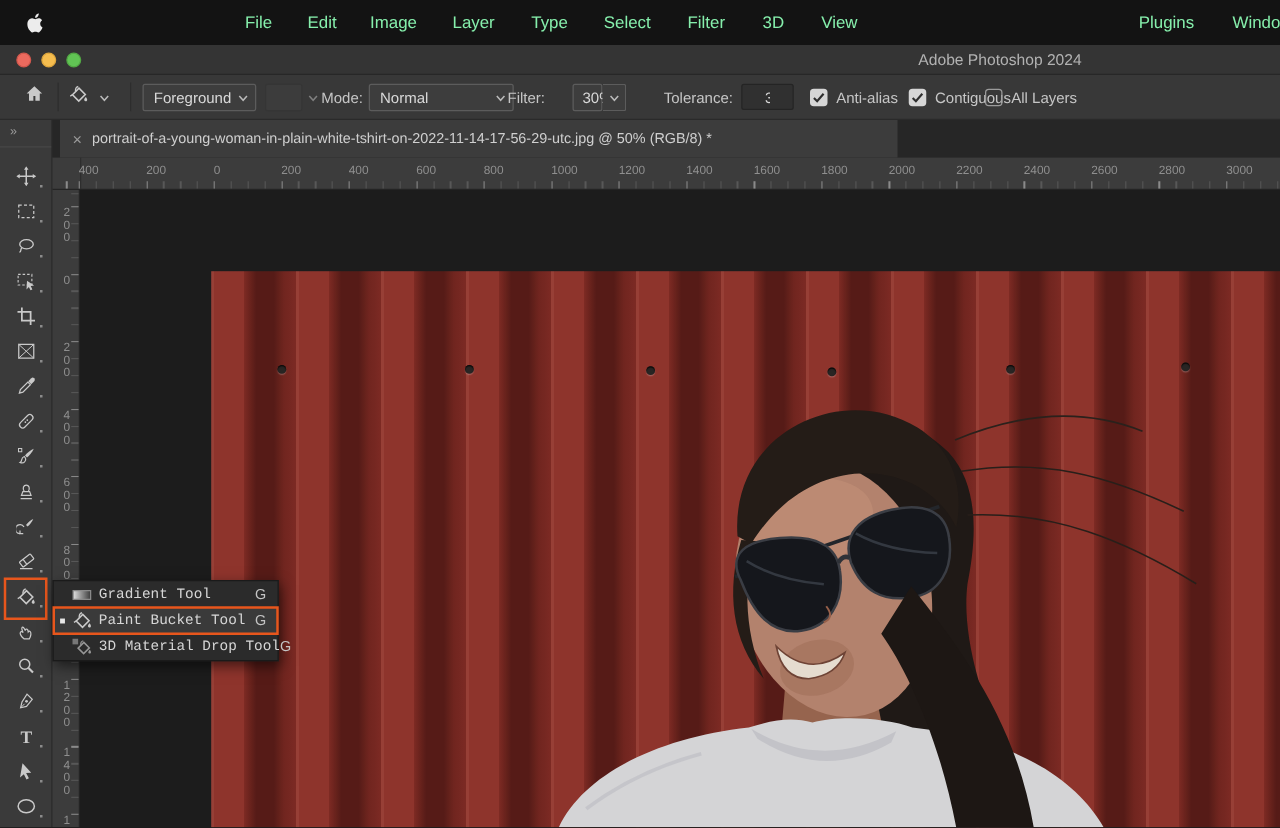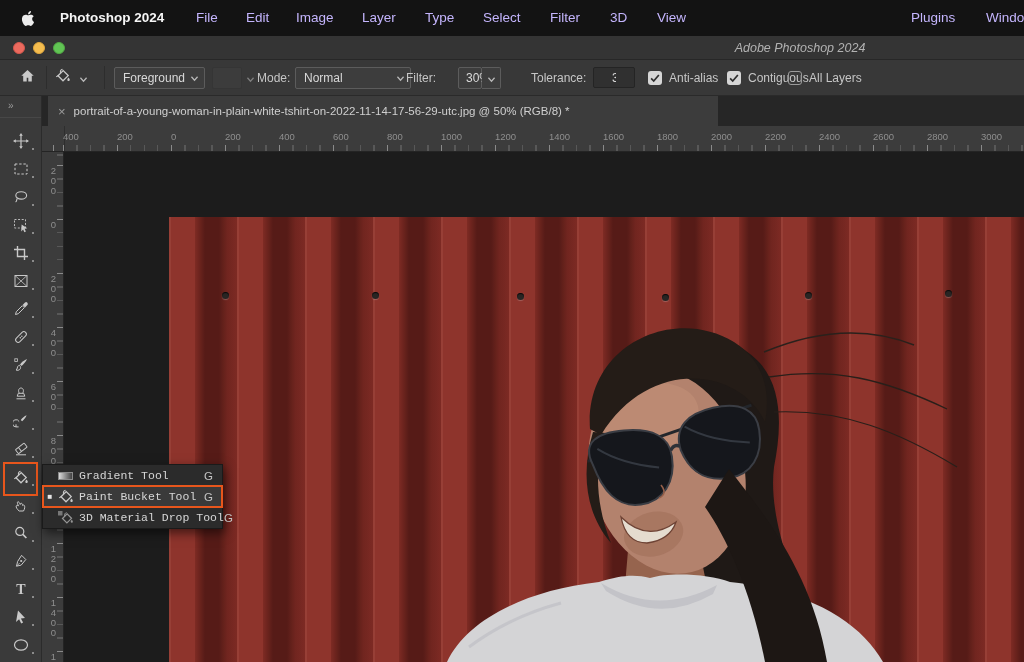--- a/index.html
+++ b/index.html
@@ -3,28 +3,28 @@
 <meta charset="utf-8">
 <style>
   * { margin:0; padding:0; box-sizing:border-box; }
   html,body { width:1024px; height:662px; overflow:hidden; background:#1d1d1d;
               font-family:"Liberation Sans", sans-serif; }
   .app { position:relative; width:1024px; height:662px; overflow:hidden; background:#1d1d1d; }
 
   
   .menubar { position:absolute; top:0; left:0; width:1024px; height:36px; background:#131313;
              overflow:hidden; }
-  .menubar .mitem { position:absolute; top:0; height:36px; line-height:36px; color:#c4b5fd;
+  .menubar .mitem { position:absolute; top:0; height:36px; line-height:36px; color:#86efac;
                     font-size:13.5px; white-space:nowrap; cursor:default; }
   .menubar .appname { font-weight:bold; color:#f5f5f5; }
   .apple-wrap { position:absolute; left:20px; top:10px; width:16px; height:17px; }
 
   
   .titlebar { position:absolute; top:36px; left:0; width:1024px; height:24px; background:#343434;
-              border-bottom:1px solid #272727;font-style:italic; }
+              border-bottom:1px solid #272727; }
   .tl { position:absolute; top:6px; width:12px; height:12px; border-radius:50%; }
   .tl.red { left:13px; background:#ec6a5e; border:1px solid #d3584d;}
   .tl.yellow { left:33px; background:#f5bd4f; border:1px solid #dfa73d;}
   .tl.green { left:53px; background:#61c454; border:1px solid #52a844;}
   .wintitle { position:absolute; left:800px; top:0; transform:translateX(-50%); height:24px;
               line-height:24px; color:#b2b2b2; font-size:12.5px; white-space:nowrap; }
 
   
   .optionsbar { position:absolute; top:60px; left:0; width:1024px; height:36px; background:#383838;
                 border-bottom:1px solid #2a2a2a; }
@@ -121,21 +121,20 @@
 </style>
 </head>
 <body>
 
 <div class="app">
 
   <div class="menubar">
     <span class="apple-wrap"><svg width="16" height="17" viewBox="0 0 17 17">
           <path fill="#ececec" d="M12.9 9c0-2 1.6-3 1.7-3-1-1.4-2.4-1.6-2.9-1.6-1.2-.1-2.4.7-3 .7-.6 0-1.6-.7-2.6-.7C4.7 4.4 3.4 5.2 2.7 6.4c-1.4 2.4-.4 6 1 8 .7 1 1.5 2 2.5 2s1.4-.6 2.6-.6 1.6.6 2.6.6 1.8-1 2.4-2c.8-1.1 1.1-2.2 1.1-2.3 0 0-2-.8-2-3.1zM10.9 2.9c.5-.7.9-1.6.8-2.5-.8 0-1.7.5-2.3 1.2-.5.6-.9 1.5-.8 2.4.9.1 1.8-.4 2.3-1.1z"></path>
         </svg></span>
-    <span class="mitem appname" style="left:60px">Photoshop 2024</span>
     <span id="menu-left"><span class="mitem" style="left: 196px;">File</span><span class="mitem" style="left: 246px;">Edit</span><span class="mitem" style="left: 296px;">Image</span><span class="mitem" style="left: 362px;">Layer</span><span class="mitem" style="left: 425px;">Type</span><span class="mitem" style="left: 483px;">Select</span><span class="mitem" style="left: 550px;">Filter</span><span class="mitem" style="left: 610px;">3D</span><span class="mitem" style="left: 657px;">View</span></span>
     <span id="menu-right"><span class="mitem" style="left: 911px;">Plugins</span><span class="mitem" style="left: 986px;">Window</span></span>
   </div>
 
   <div class="titlebar">
     <span class="tl red"></span>
     <span class="tl yellow"></span>
     <span class="tl green"></span>
     <span class="wintitle">Adobe Photoshop 2024</span>
   </div>

